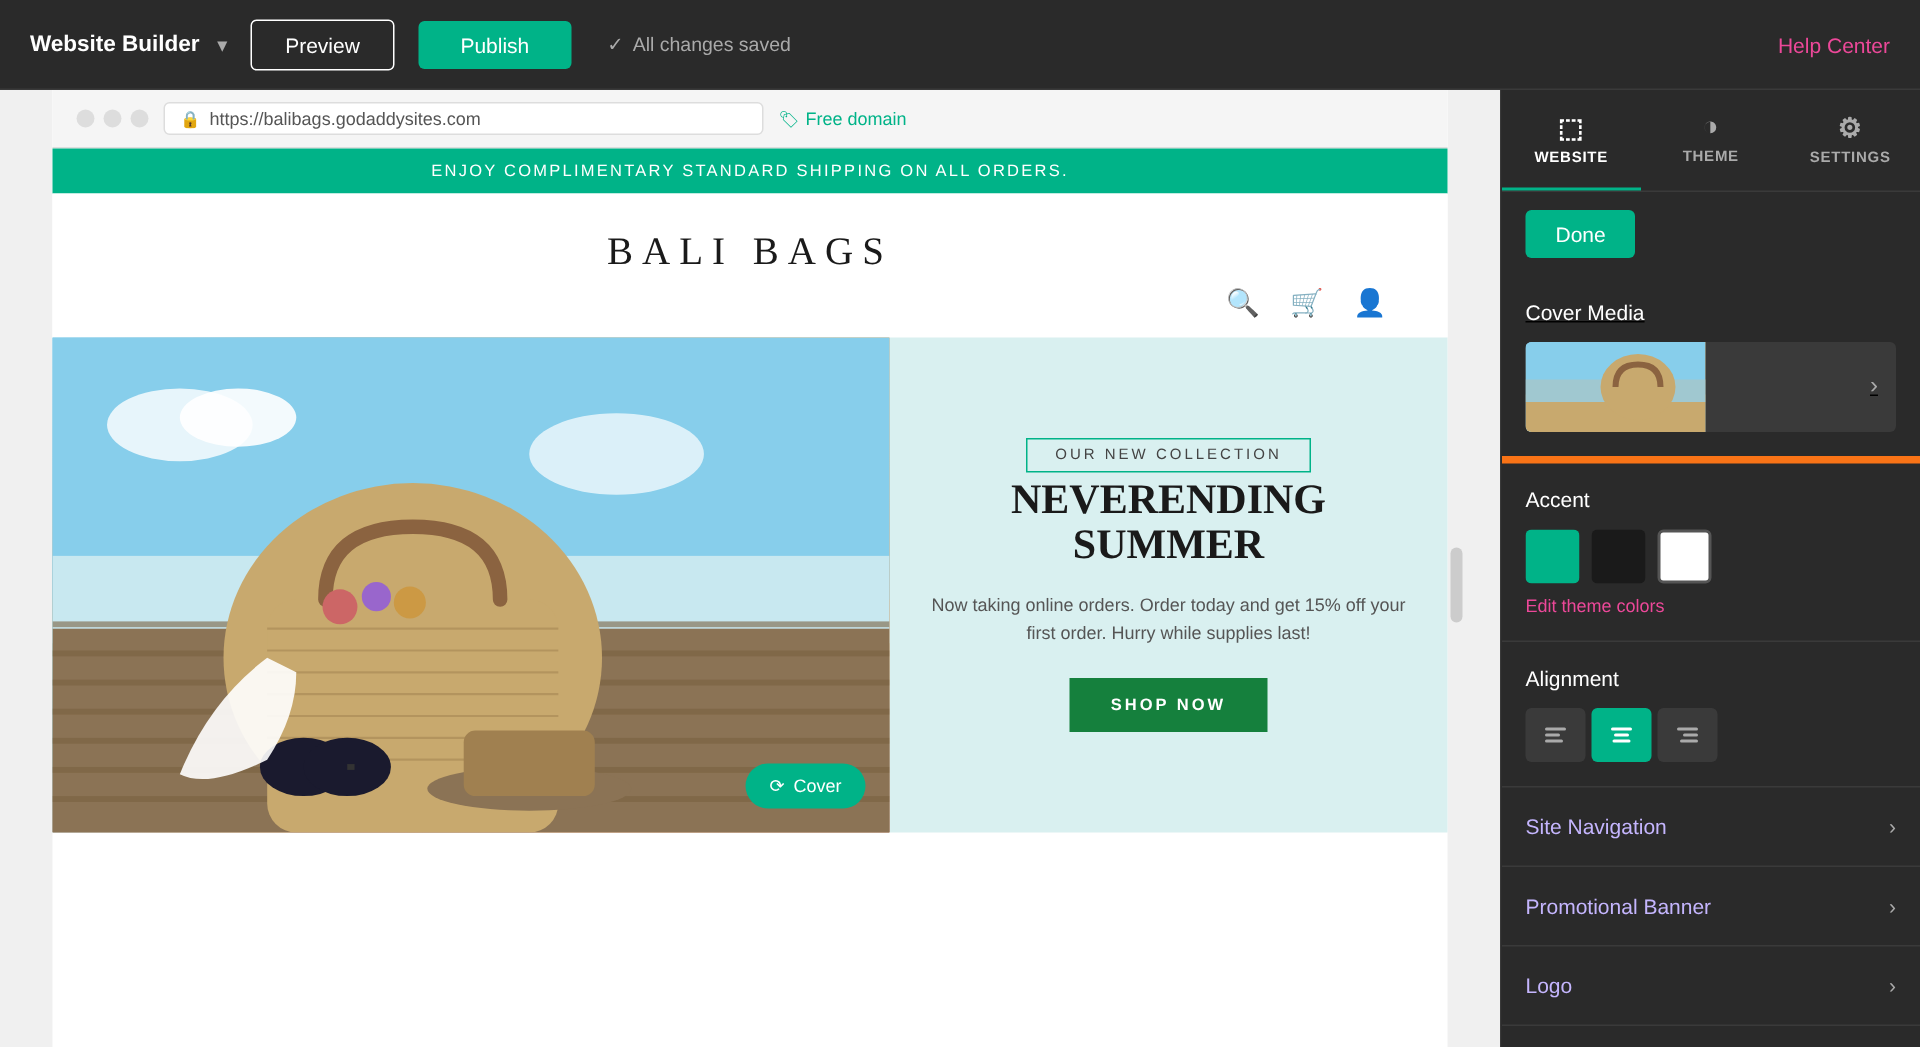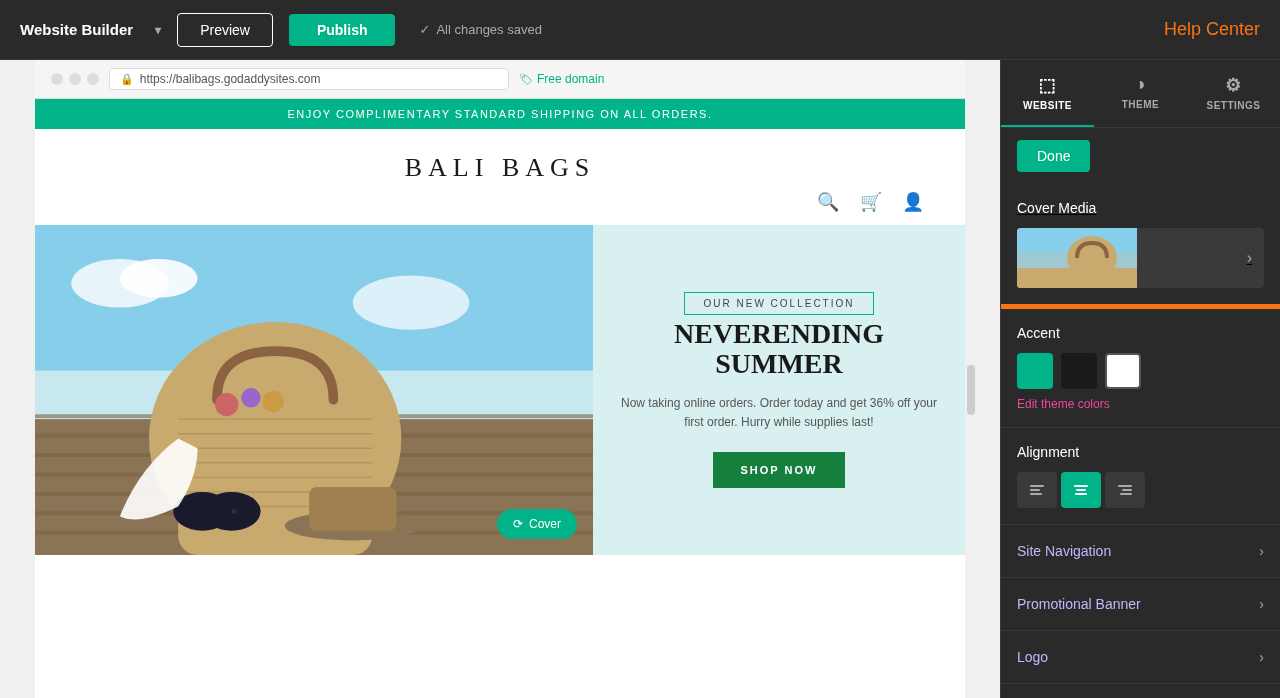--- a/index.html
+++ b/index.html
@@ -1,26 +1,26 @@
 <!DOCTYPE html>
 <html><head>
   <meta charset="utf-8">
   <style>
     * { box-sizing: border-box; margin: 0; padding: 0; }
     body { font-family: -apple-system, BlinkMacSystemFont, 'Segoe UI', sans-serif; background: #1e1e1e; display: flex; flex-direction: column; height: 698px; overflow: hidden; }
 
     
     .topbar { display: flex; align-items: center; background: #2a2a2a; height: 60px; padding: 0 20px; gap: 16px; flex-shrink: 0; border-bottom: 1px solid #3a3a3a; }
-    .brand { color: #fff; font-size: 15px; font-weight: 600; display: flex; align-items: center; gap: 22px; cursor: pointer; }
+    .brand { color: #fff; font-size: 15px; font-weight: 600; display: flex; align-items: center; gap: 12px; cursor: pointer; }
     .brand-chevron { color: #aaa; font-size: 12px; }
     .btn-preview { background: transparent; border: 1.5px solid #fff; color: #fff; padding: 8px 22px; border-radius: 4px; font-size: 14px; cursor: pointer; font-weight: 500; }
-    .btn-publish { background: #00b388; border: none; color: #fff; padding: 8px 28px; border-radius: 4px; font-size: 14px; cursor: pointer; font-weight: 700; }
+    .btn-publish { background: #00b388; border: none; color: #fff; padding: 8px 28px; border-radius: 4px; font-size: 14px; cursor: pointer; font-weight: 400; }
     .saved-status { color: #aaa; font-size: 13px; display: flex; align-items: center; gap: 6px; margin-left: 8px; }
     .saved-check { color: #aaa; }
-    .help-center { margin-left: auto; color: #f97316; font-size: 18px; cursor: pointer; }
+    .help-center { margin-left: auto; color: #ec4899; font-size: 14px; cursor: pointer; }
 
     
     .main { display: flex; flex: 1; overflow: hidden; }
 
     
     .preview-area { flex: 1; background: #f0f0f0; overflow-y: auto; display: flex; justify-content: center; padding: 0; }
     .browser-frame { background: #fff; width: 100%; max-width: 930px; display: flex; flex-direction: column; }
     .browser-bar { background: #f5f5f5; border-bottom: 1px solid #ddd; padding: 8px 16px; display: flex; align-items: center; gap: 10px; }
     .browser-dots { display: flex; gap: 6px; }
     .dot { width: 12px; height: 12px; border-radius: 50%; background: #ddd; }
@@ -197,21 +197,21 @@
             <span>Cover</span>
           </div>
         </div>
 
         <div class="hero-content">
           <div class="collection-tag">OUR NEW COLLECTION</div>
           <div class="hero-title">
             <span>NEVERENDING</span><br>
             <span>SUMMER</span>
           </div>
-          <div class="hero-desc">Now taking online orders. Order today and get 36% off your first order. Hurry while supplies last!</div>
+          <div class="hero-desc">Now taking online orders. Order today and get 15% off your first order. Hurry while supplies last!</div>
           <button class="shop-btn">SHOP NOW</button>
         </div>
 
         <div class="scroll-handle"></div>
       </div>
     </div>
   </div>
 
   <div class="right-panel">
 

